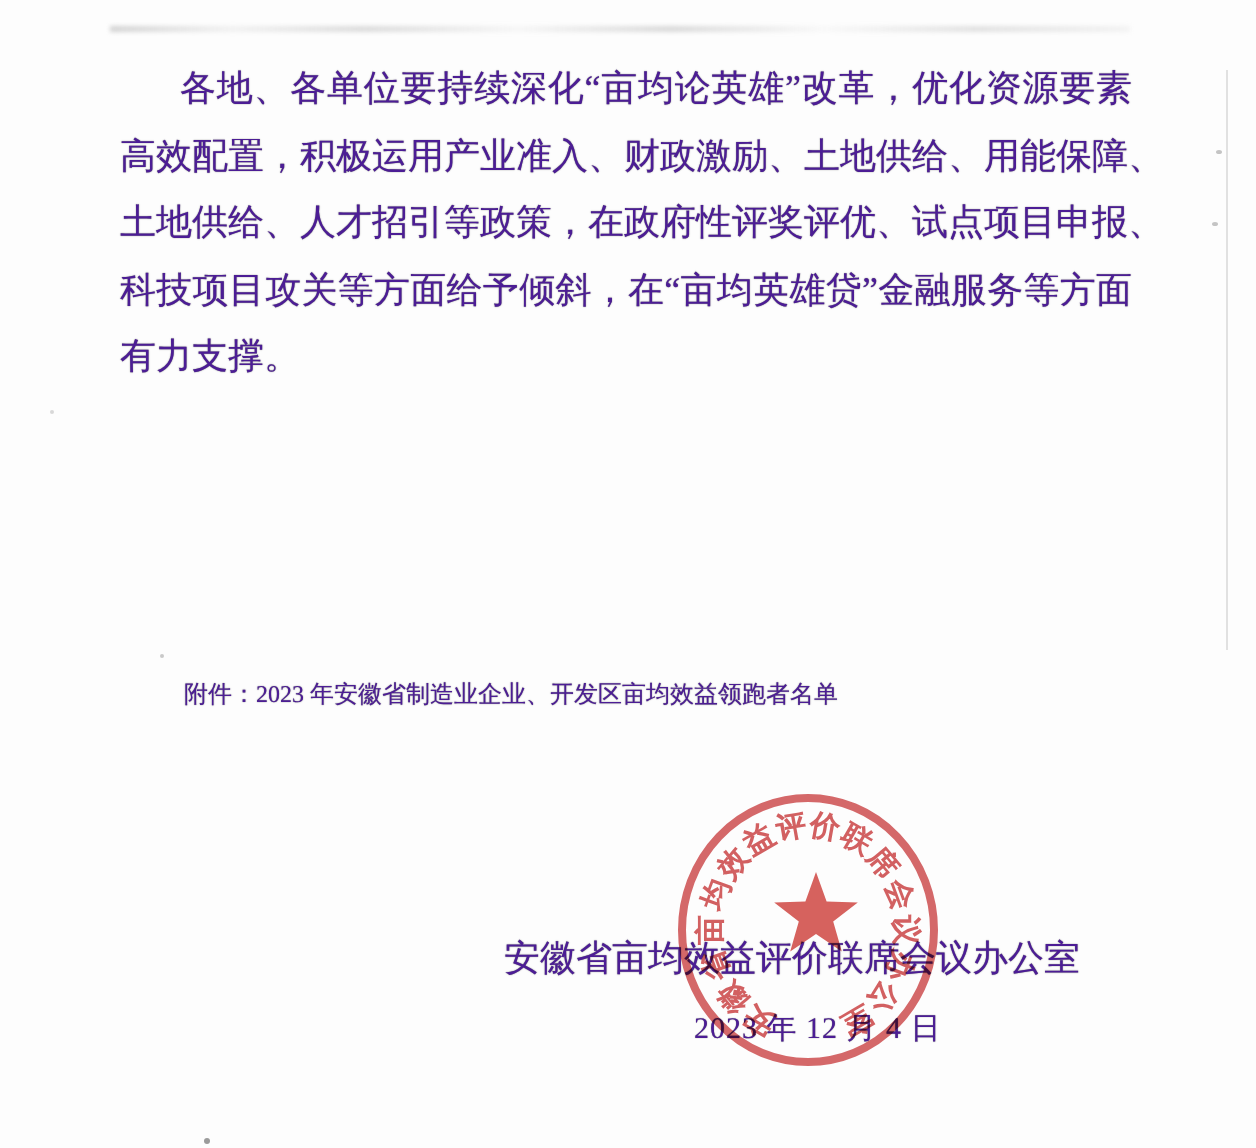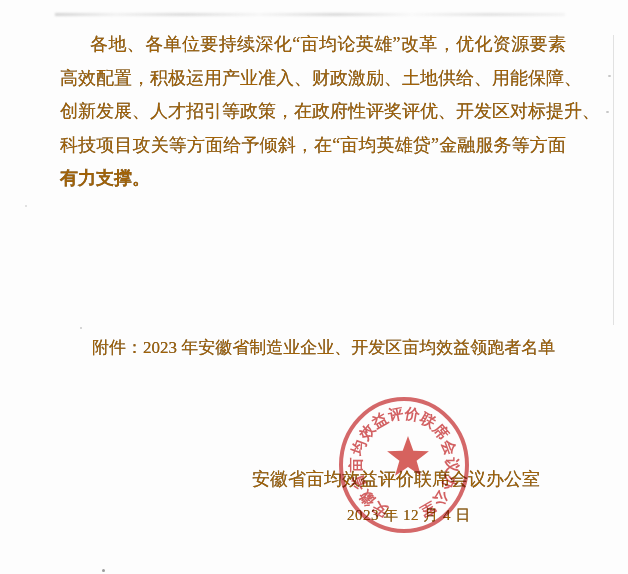--- a/index.html
+++ b/index.html
@@ -2,41 +2,41 @@
 <html><head>
 <meta charset="utf-8">
 <style>
   html,body{margin:0;padding:0;background:#ffffff;}
   .page{
     position:relative;
     width:628px;height:574px;
     background:#fdfdfd;
     overflow:hidden;
     font-family:"Liberation Serif","DejaVu Serif",serif;
-    color:#a16207;
+    color:#4c1d95;
   }
   
   .body-para{
     position:absolute;left:60px;top:28px;width:506px;
     font-size:18px;line-height:33.5px;
     letter-spacing:0;
     text-shadow:0 0 0.6px rgba(30,30,30,0.7);
   }
   .para-line{
     text-align:justify;
     text-align-last:justify;
     white-space:nowrap;
     text-justify:inter-character;
   }
   .para-line:first-child{text-indent:30px;}
-  .para-line:last-child{text-align:left;text-align-last:left;font-weight:bold;}
+  .para-line:last-child{text-align:left;text-align-last:left;}
   
   .attachment{
     position:absolute;left:92px;top:331px;width:500px;
-    font-size:17px;line-height:33px;
+    font-size:12px;line-height:33px;
     text-shadow:0 0 0.6px rgba(30,30,30,0.7);
   }
   
   .signature{
     position:absolute;left:252px;top:466px;
     font-size:18px;line-height:26px;letter-spacing:0;
     text-shadow:0 0 0.6px rgba(30,30,30,0.7);
   }
   .doc-date{
     position:absolute;left:347px;top:503px;
@@ -96,21 +96,21 @@
   <div class="vline-right"></div>
   <div class="speck speck-a"></div>
   <div class="speck speck-b"></div>
   <div class="speck speck-c"></div>
   <div class="speck speck-d"></div>
   <div class="speck speck-e"></div>
 
   <div class="body-para">
       <div class="para-line">各地、各单位要持续深化“亩均论英雄”改革，优化资源要素</div>
       <div class="para-line">高效配置，积极运用产业准入、财政激励、土地供给、用能保障、</div>
-      <div class="para-line">创新发展、人才招引等政策，在政府性评奖评优、开发区对标提升、</div>
+      <div class="para-line">土地供给、人才招引等政策，在政府性评奖评优、试点项目申报、</div>
       <div class="para-line">科技项目攻关等方面给予倾斜，在“亩均英雄贷”金融服务等方面</div>
       <div class="para-line">有力支撑。</div>
     </div>
 
   <div class="attachment">附件：2023 年安徽省制造业企业、开发区亩均效益领跑者名单</div>
 
   <div class="signature">安徽省亩均效益评价联席会议办公室</div>
 
   <div class="doc-date">2023 年 12 月 4 日</div>
 

